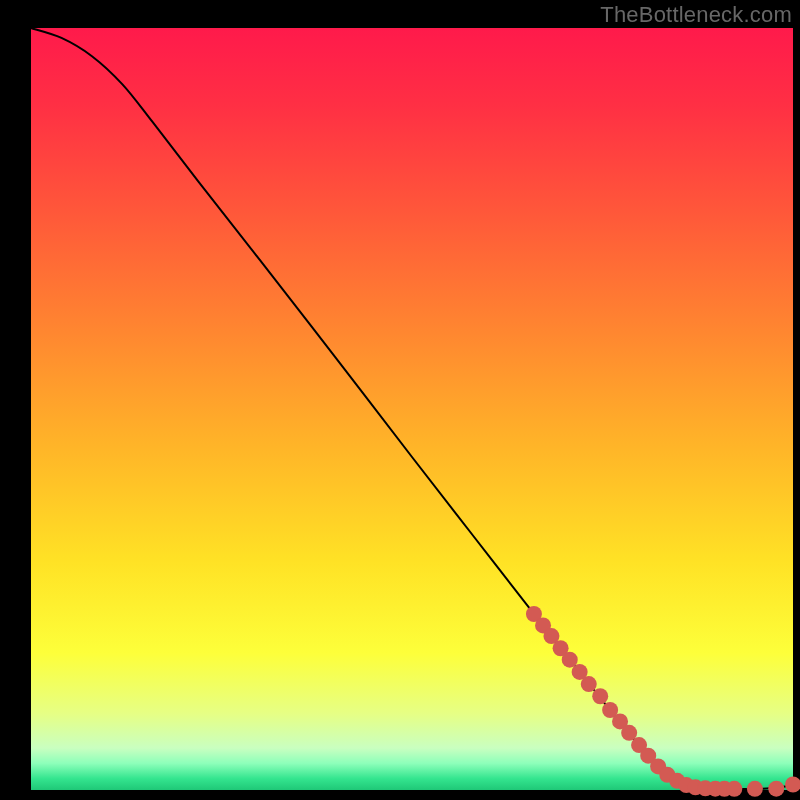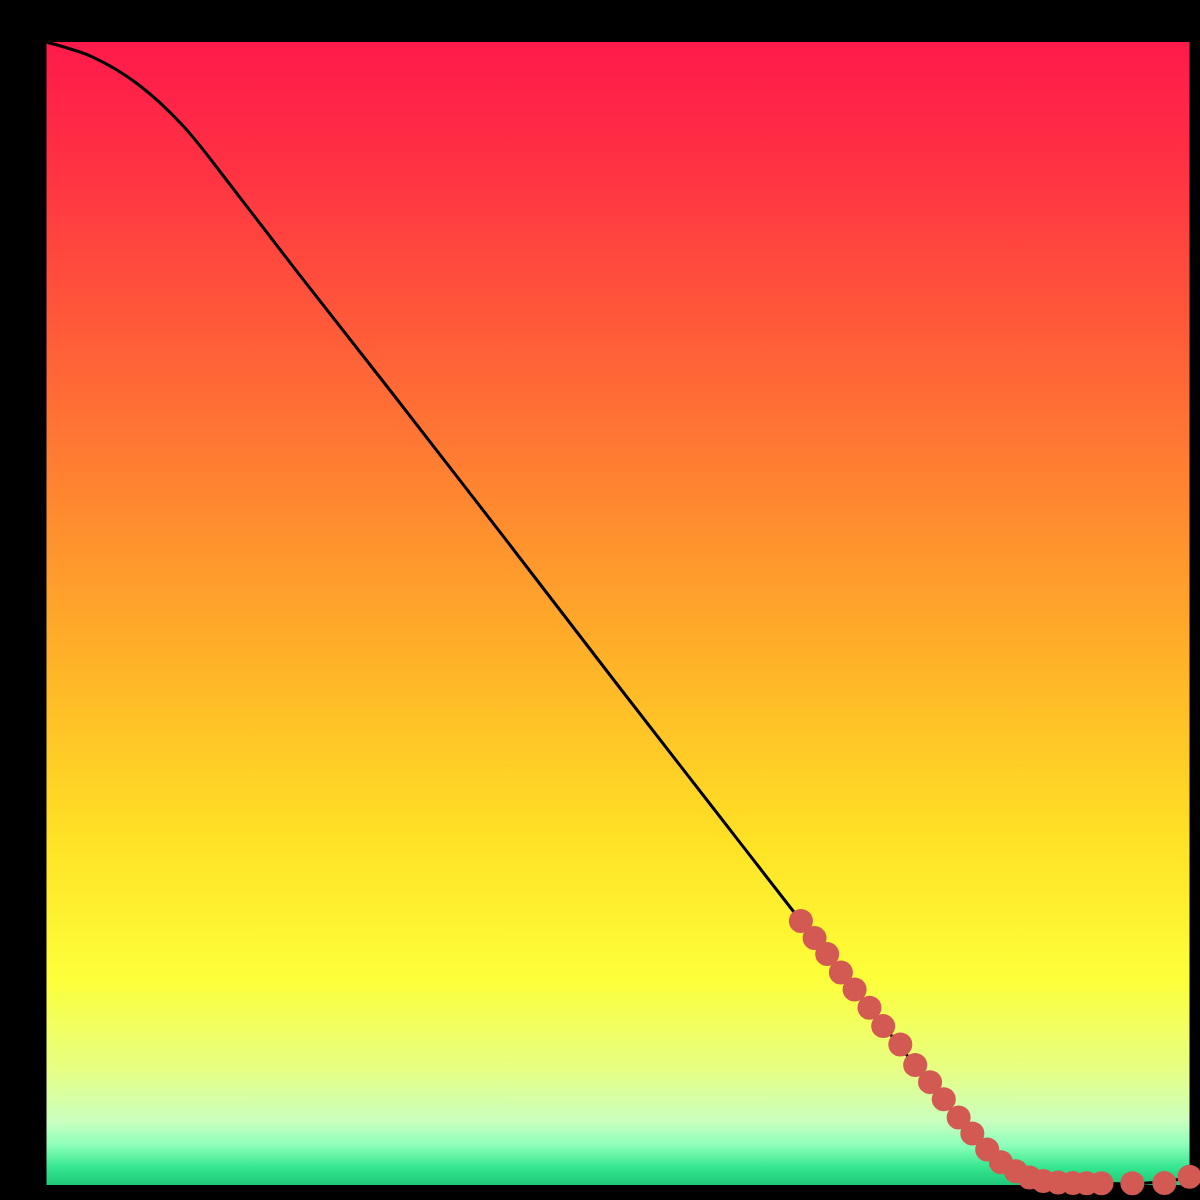--- a/index.html
+++ b/index.html
@@ -31,20 +31,21 @@
     position: absolute;
     top: 0;
     left: 0;
     z-index: 10;
   }
 </style>
 </head>
 <body>
 
 <div class="frame">
+  <div class="watermark">TheBottleneck.com</div>
 
   <svg id="chart-svg" width="800" height="800" viewBox="0 0 800 800">
     <defs>
       <linearGradient id="bg-grad" x1="0" y1="0" x2="0" y2="1">
           <stop offset="0.00%" stop-color="#ff1a4b"></stop>
           <stop offset="10.00%" stop-color="#ff2f44"></stop>
           <stop offset="25.00%" stop-color="#ff5a39"></stop>
           <stop offset="40.00%" stop-color="#ff8730"></stop>
           <stop offset="55.00%" stop-color="#ffb528"></stop>
           <stop offset="70.00%" stop-color="#ffe225"></stop>

